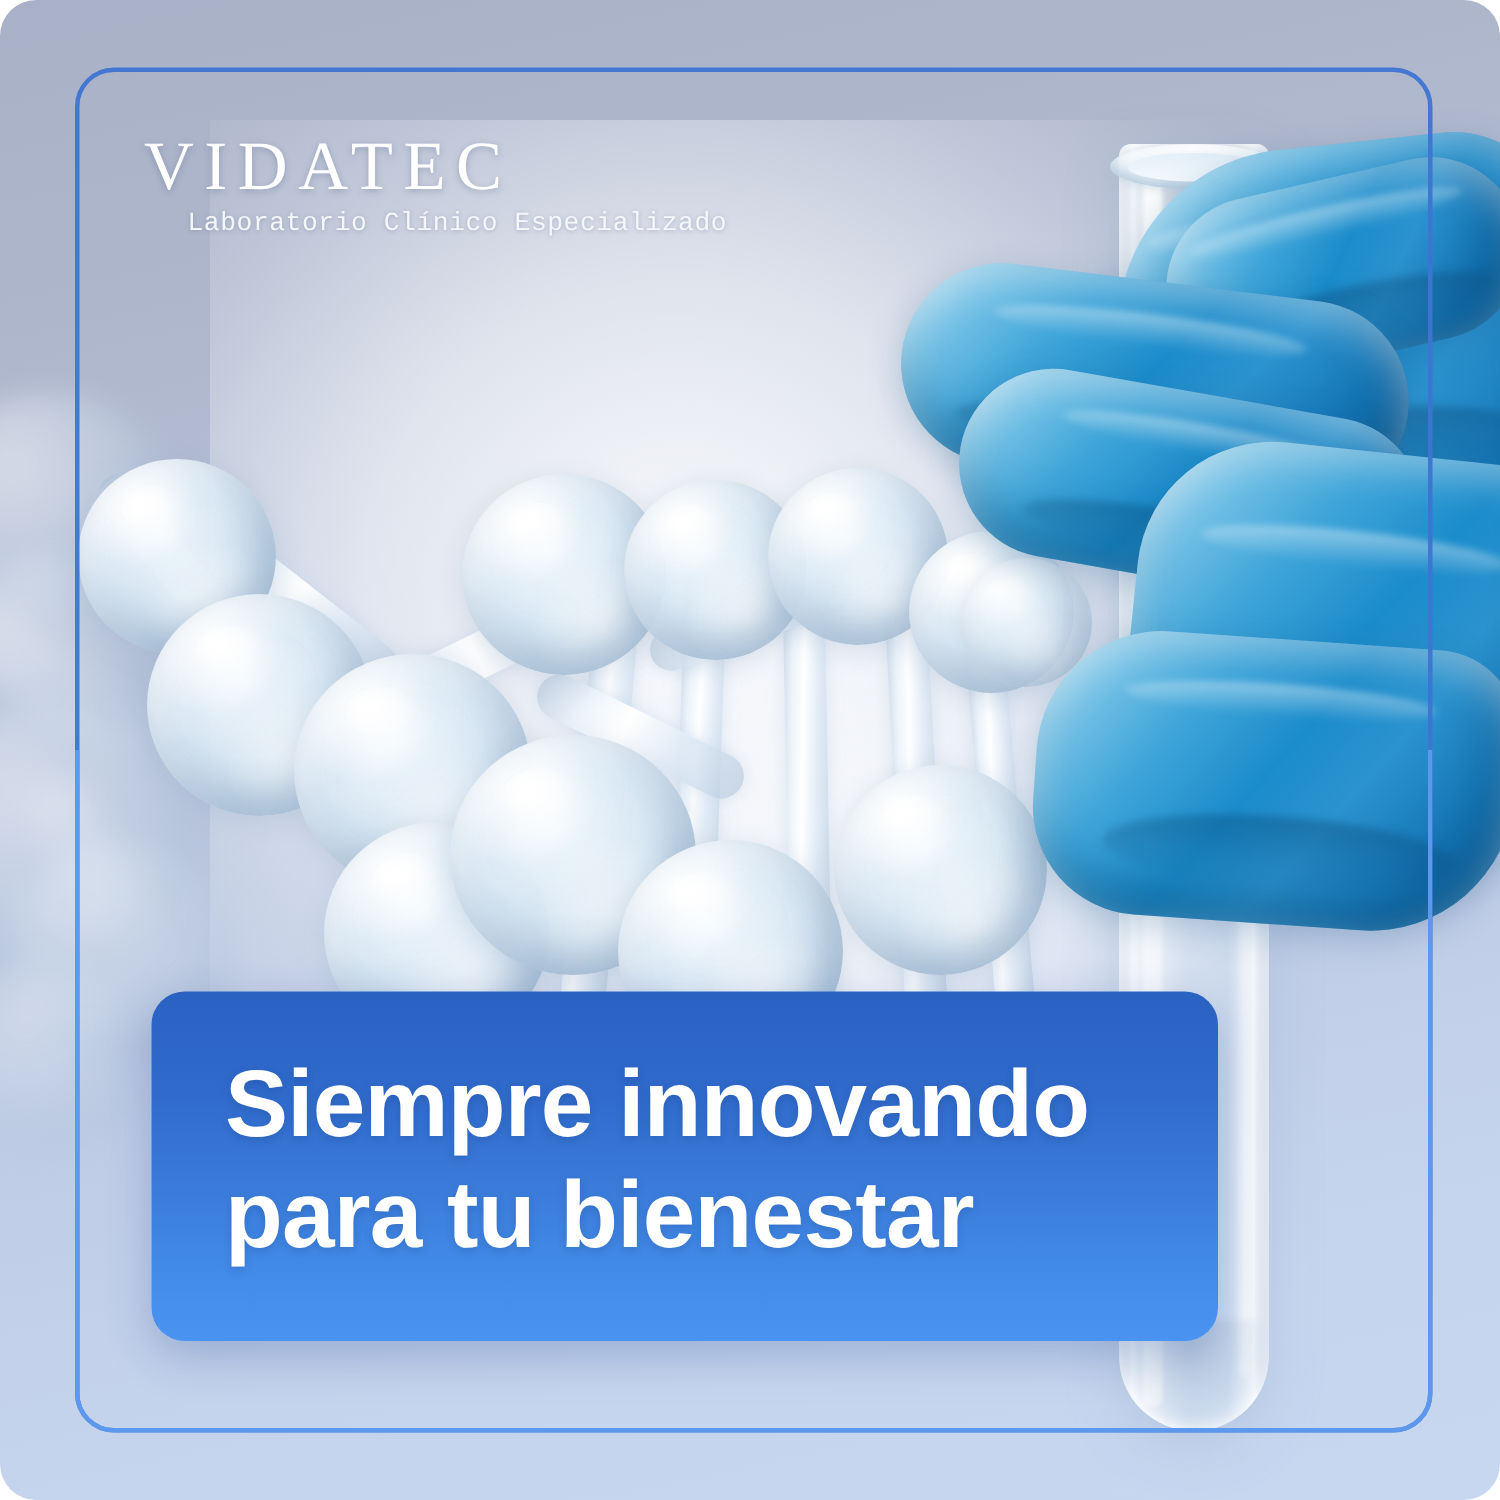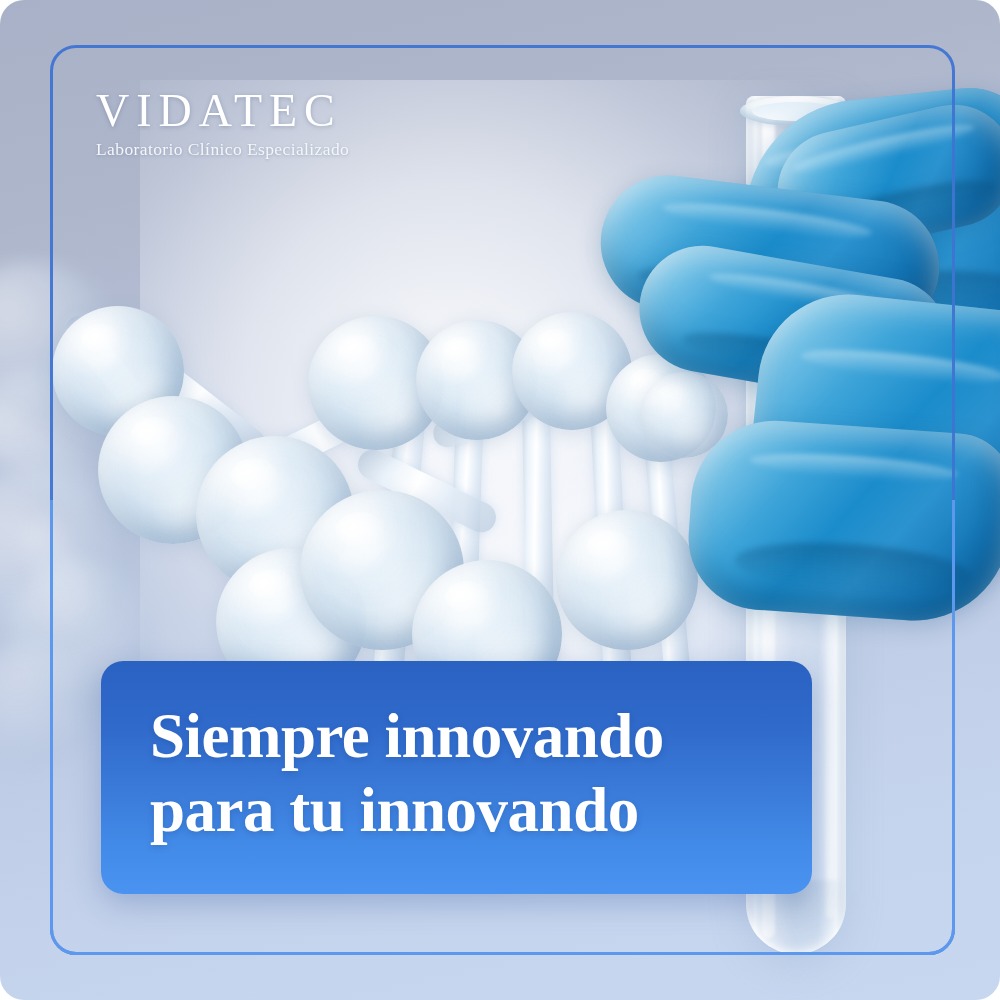--- a/index.html
+++ b/index.html
@@ -235,44 +235,45 @@
   .logo-word {
     font-family: "Liberation Serif", "DejaVu Serif", serif;
     font-size: 46px;
     line-height: 1.02;
     letter-spacing: 7px;
     color: #ffffff;
     text-shadow: 0 1px 4px rgba(80,100,130,0.38);
     white-space: nowrap;
   }
   .logo-tagline {
-    font-family: Liberation Serif, serif;
+    font-family: Liberation Mono, monospace;
     font-size: 17.5px;
     letter-spacing: 0.4px;
     color: #f4f6fa;
     margin-top: 4px;
     text-shadow: 0 1px 3px rgba(80,100,130,0.35);
     white-space: nowrap;
+    margin-left: 29px;
   }
 
   
   .banner {
     position: absolute;
     left: 101px;
     top: 661px;
     width: 711px;
     height: 233px;
     border-radius: 22px;
     background: linear-gradient(180deg, #2a62c2 0%, #2f69ca 26%, #3a7ad9 55%, #428ae7 78%, #4a93f0 100%);
     box-shadow: 0 10px 30px rgba(40,80,150,0.28);
     box-sizing: border-box;
     padding: 38px 0 0 49px;
   }
   .headline {
-    font-family: Liberation Serif, serif;
+    font-family: Liberation Sans, sans-serif;
     font-weight: bold;
     font-size: 63px;
     line-height: 1.18;
     color: #ffffff;
     letter-spacing: -0.5px;
     white-space: nowrap;
     text-shadow: 0 2px 6px rgba(20,55,110,0.22);
   }
 </style>
 </head>
@@ -372,16 +373,16 @@
   <div class="frame-stroke"></div>
   <div class="frame-stroke lower"></div>
 
   <div class="logo">
     <div class="logo-word">VIDATEC</div>
     <div class="logo-tagline">Laboratorio Clínico Especializado</div>
   </div>
 
   <div class="banner">
     <div class="headline">Siempre innovando</div>
-    <div class="headline">para tu innovando</div>
+    <div class="headline">para tu bienestar</div>
   </div>
 
 </div>
 
 </body></html>

